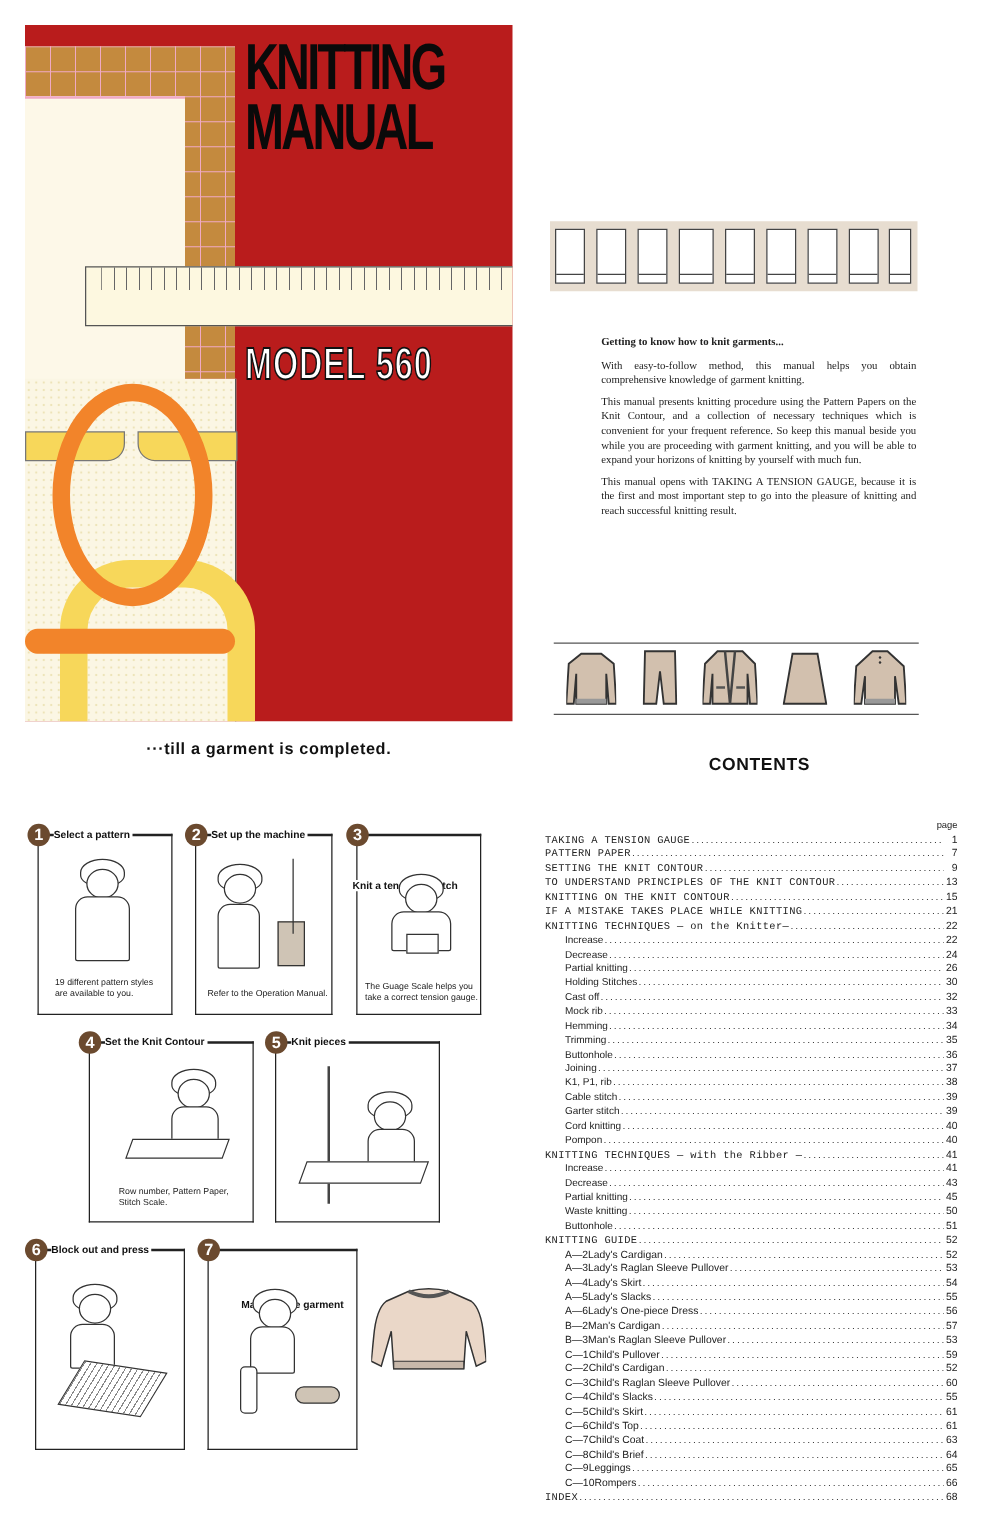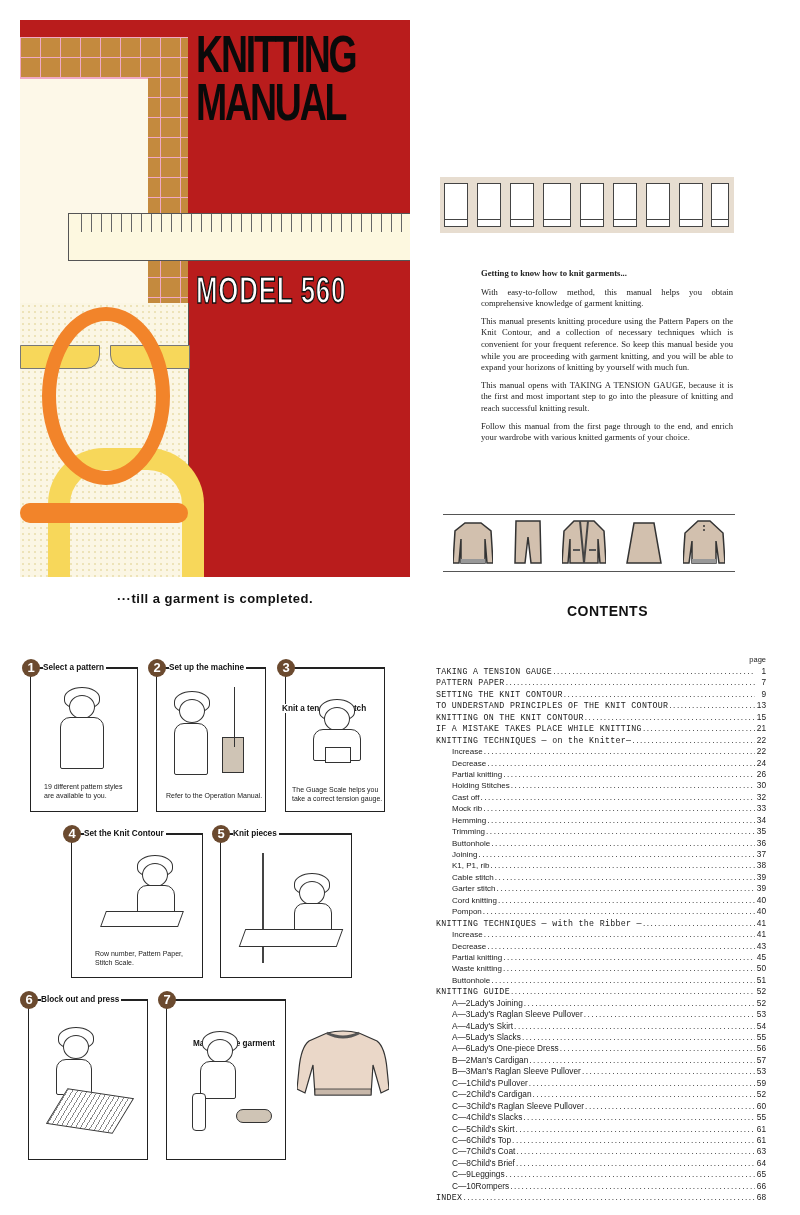--- a/index.html
+++ b/index.html
@@ -93,21 +93,20 @@
   <div class="pat-piece"></div>
   <div class="pat-piece"></div>
   <div class="pat-piece" style="width:16px"></div>
 </div>
 
 <div class="abs intro">
   <p class="heading">Getting to know how to knit garments...</p>
   <p>With easy-to-follow method, this manual helps you obtain comprehensive knowledge of garment knitting.</p>
   <p>This manual presents knitting procedure using the Pattern Papers on the Knit Contour, and a collection of necessary techniques which is convenient for your frequent reference. So keep this manual beside you while you are proceeding with garment knitting, and you will be able to expand your horizons of knitting by yourself with much fun.</p>
   <p>This manual opens with TAKING A TENSION GAUGE, because it is the first and most important step to go into the pleasure of knitting and reach successful knitting result.</p>
-  <p>Follow this manual from the first page through to the end, and enrich your wardrobe with various knitted garments of your choice.</p>
 </div>
 
 <div class="abs garments">
   <svg width="40" height="48" viewBox="0 0 40 48">
       <path d="M12 4 L28 4 L38 12 L40 44 L34 44 L32 20 L32 44 L8 44 L8 20 L6 44 L0 44 L2 12 Z" fill="#d2c0ae" stroke="#333" stroke-width="1.5"></path>
       <rect x="8" y="40" width="24" height="4" fill="#999"></rect>
     </svg>
   <svg width="28" height="48" viewBox="0 0 28 48">
       <path d="M2 2 L26 2 L27 44 L17 44 L14 18 L11 44 L1 44 Z" fill="#d2c0ae" stroke="#333" stroke-width="1.5"></path>
     </svg>
@@ -273,21 +272,21 @@
         <span class="dots"></span>
         <span class="pg">51</span>
       </div>
       <div class="toc-row main">
         <span class="label">KNITTING GUIDE</span>
         <span class="dots"></span>
         <span class="pg">52</span>
       </div>
       <div class="toc-row guide">
         <span class="code">A—2</span>
-        <span class="label">Lady's Joining</span>
+        <span class="label">Lady's Cardigan</span>
         <span class="dots"></span>
         <span class="pg">52</span>
       </div>
       <div class="toc-row guide">
         <span class="code">A—3</span>
         <span class="label">Lady's Raglan Sleeve Pullover</span>
         <span class="dots"></span>
         <span class="pg">53</span>
       </div>
       <div class="toc-row guide">

